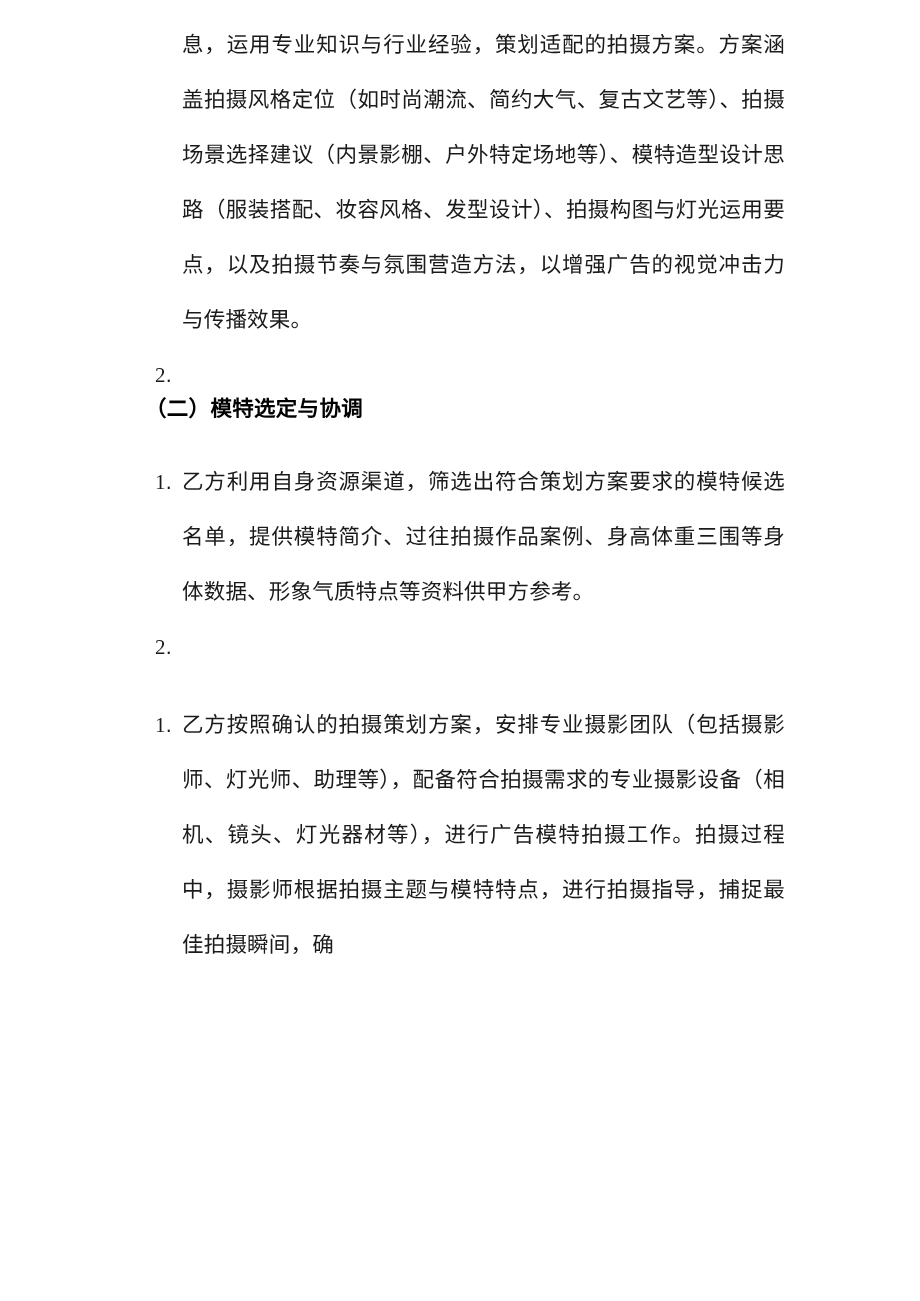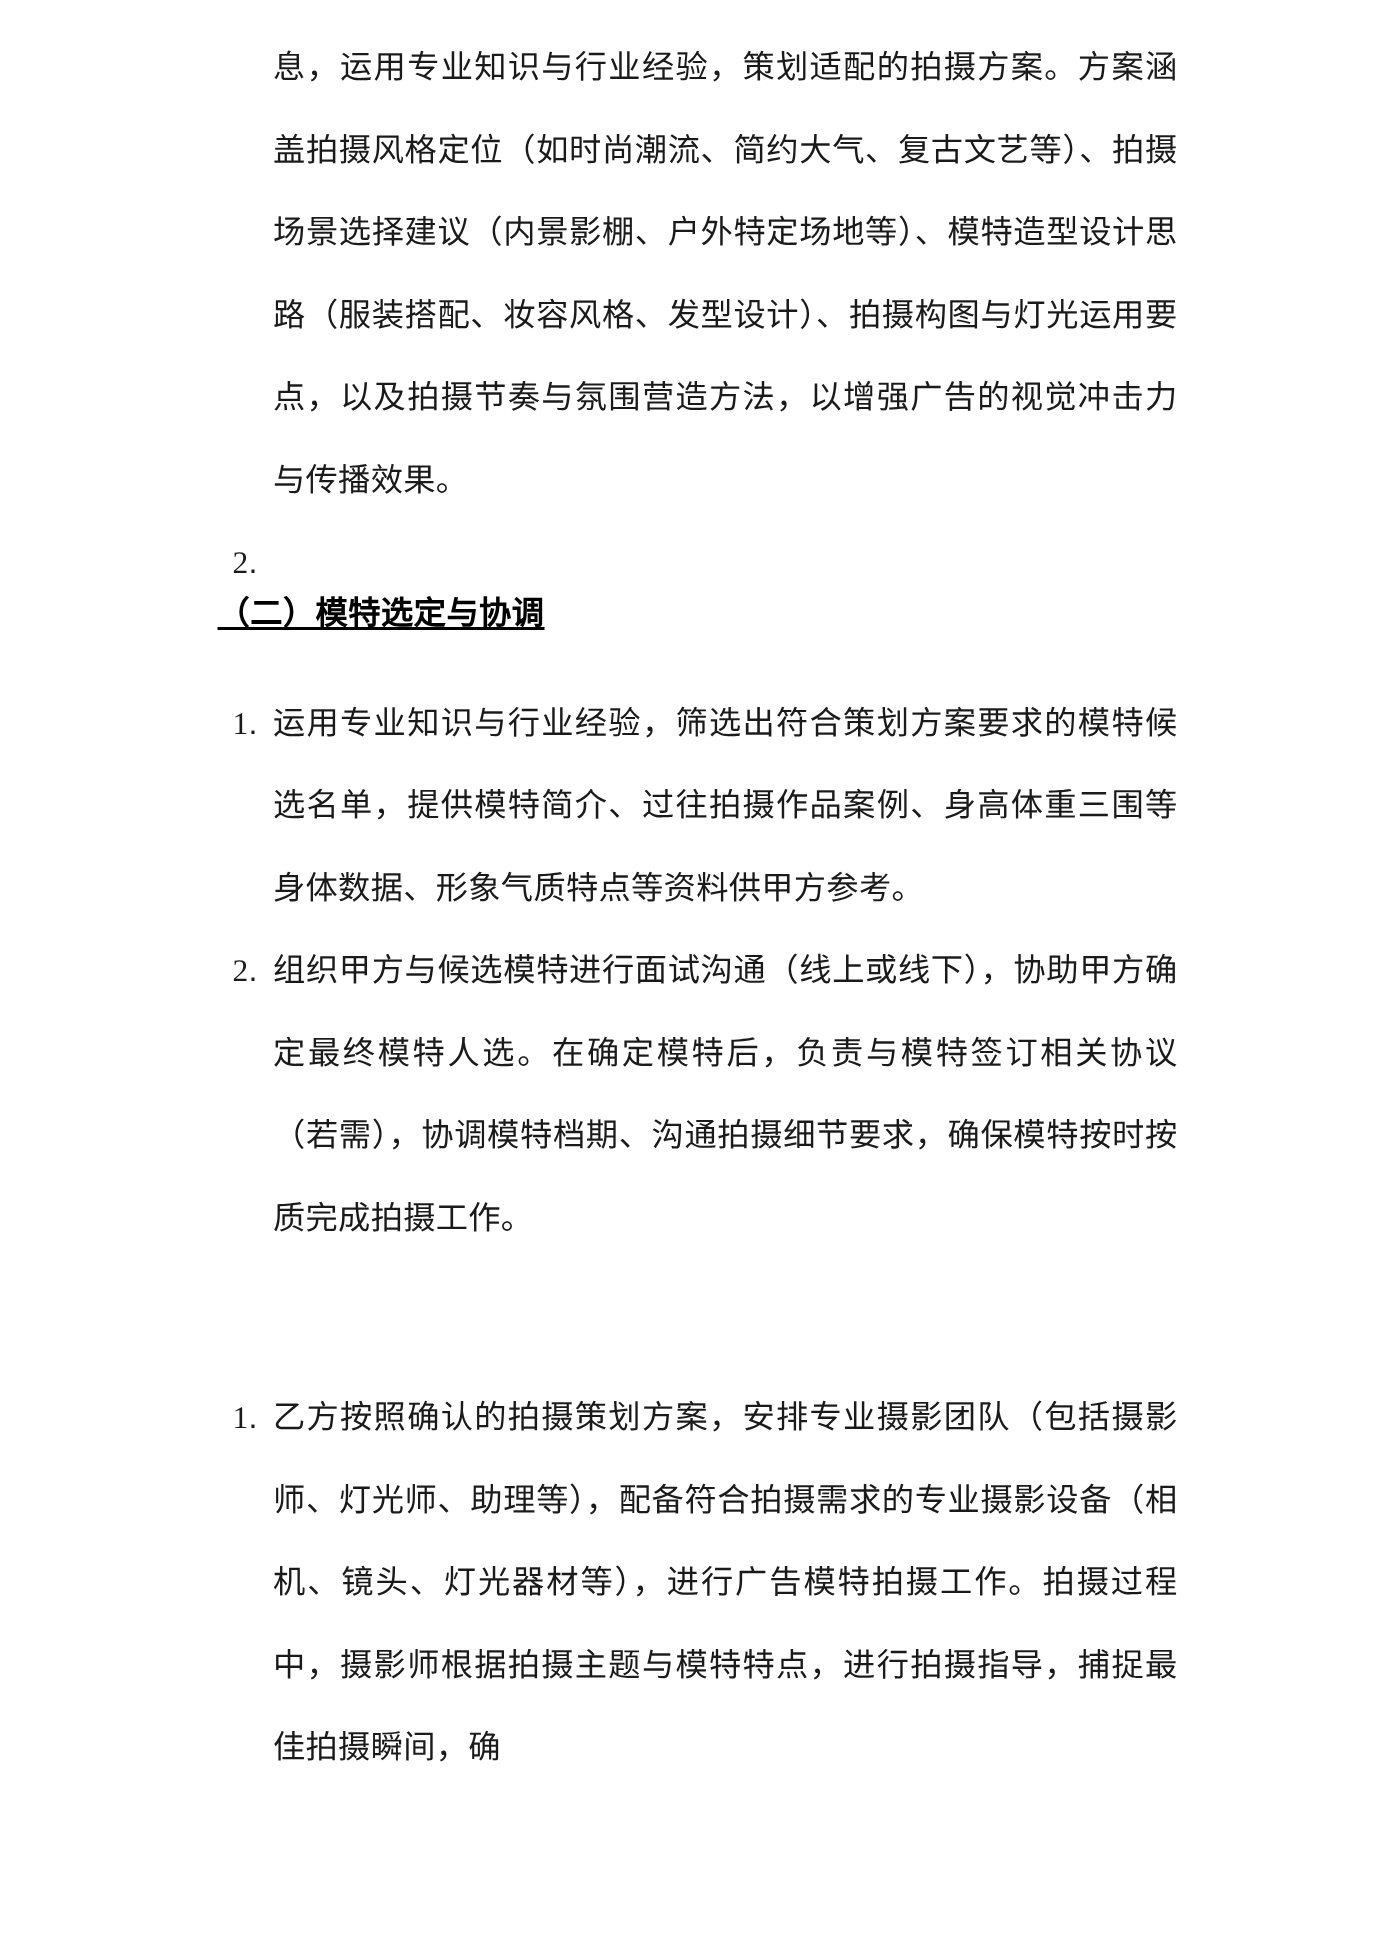--- a/index.html
+++ b/index.html
@@ -78,21 +78,20 @@
 
   
   .section-heading {
     margin: 0;
     padding: 0 135px 0 145px;
     font-size: 21.5px;
     line-height: 55px;
     font-weight: bold;
     letter-spacing: 0.3px;
     color: #000000;
-    text-decoration: underline;
   }
 
   .spacer-sm { height: 18px; }
   .spacer-md { height: 34px; }
   .spacer-lg { height: 44px; }
 </style>
 </head>
 <body>
 
 <div class="page">
@@ -107,26 +106,25 @@
     </div>
 
     <div class="spacer-md"></div>
 
     <h2 class="section-heading">（二）模特选定与协调</h2>
 
     <div class="spacer-sm"></div>
 
     <div class="list-item">
       <span class="marker"><span>1</span><span class="dot">.</span></span>
-      <span class="li-text">运用专业知识与行业经验，筛选出符合策划方案要求的模特候选名单，提供模特简介、过往拍摄作品案例、身高体重三围等身体数据、形象气质特点等资料供甲方参考。</span>
+      <span class="li-text">乙方利用自身资源渠道，筛选出符合策划方案要求的模特候选名单，提供模特简介、过往拍摄作品案例、身高体重三围等身体数据、形象气质特点等资料供甲方参考。</span>
     </div>
 
     <div class="list-item">
       <span class="marker"><span>2</span><span class="dot">.</span></span>
-      <span class="li-text">组织甲方与候选模特进行面试沟通（线上或线下），协助甲方确定最终模特人选。在确定模特后，负责与模特签订相关协议（若需），协调模特档期、沟通拍摄细节要求，确保模特按时按质完成拍摄工作。</span>
     </div>
 
     <div class="spacer-lg"></div>
 
 
     <div class="spacer-md"></div>
 
     <div class="list-item">
       <span class="marker"><span>1</span><span class="dot">.</span></span>
       <span class="li-text">乙方按照确认的拍摄策划方案，安排专业摄影团队（包括摄影师、灯光师、助理等），配备符合拍摄需求的专业摄影设备（相机、镜头、灯光器材等），进行广告模特拍摄工作。拍摄过程中，摄影师根据拍摄主题与模特特点，进行拍摄指导，捕捉最佳拍摄瞬间，确</span>

